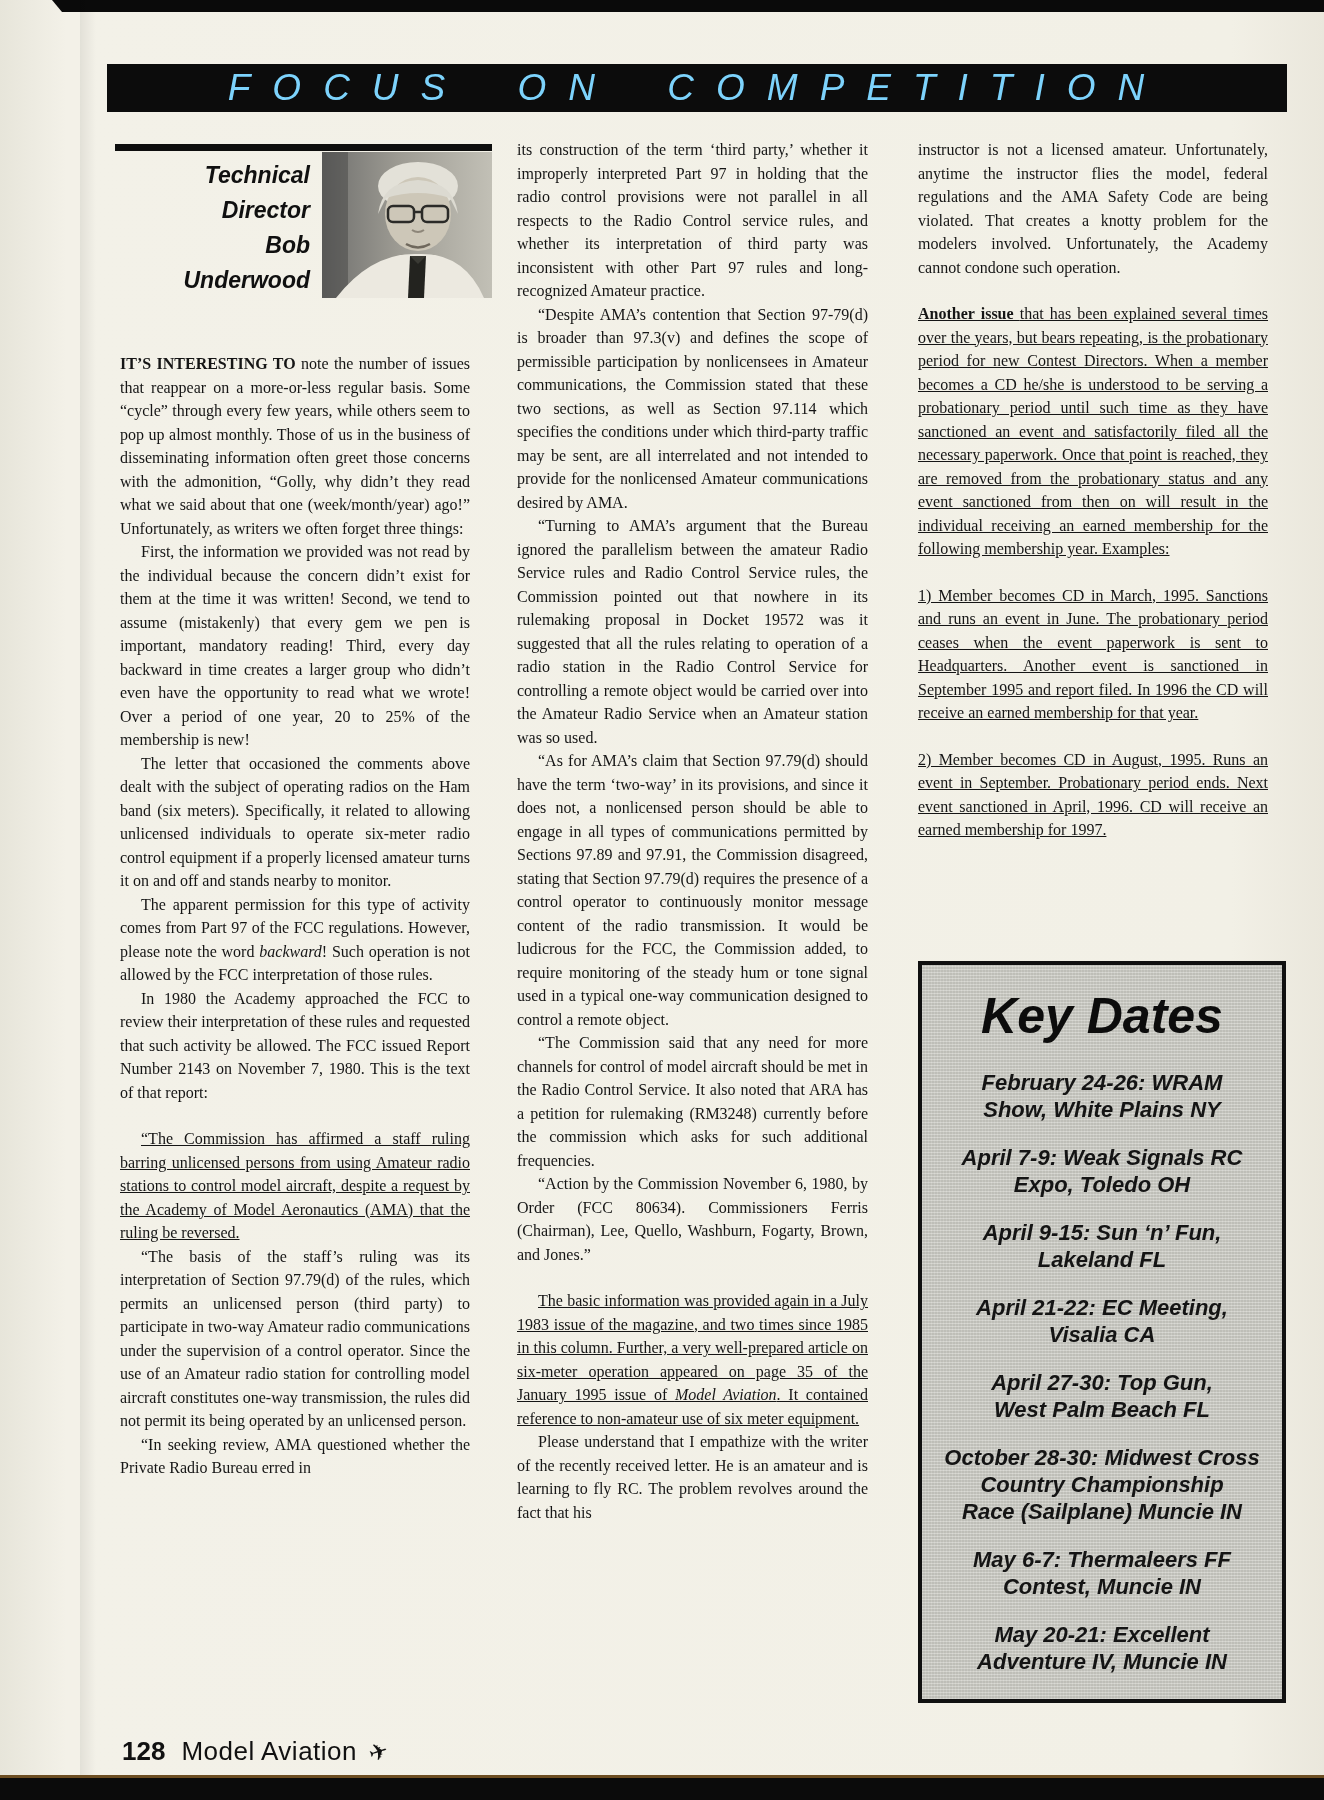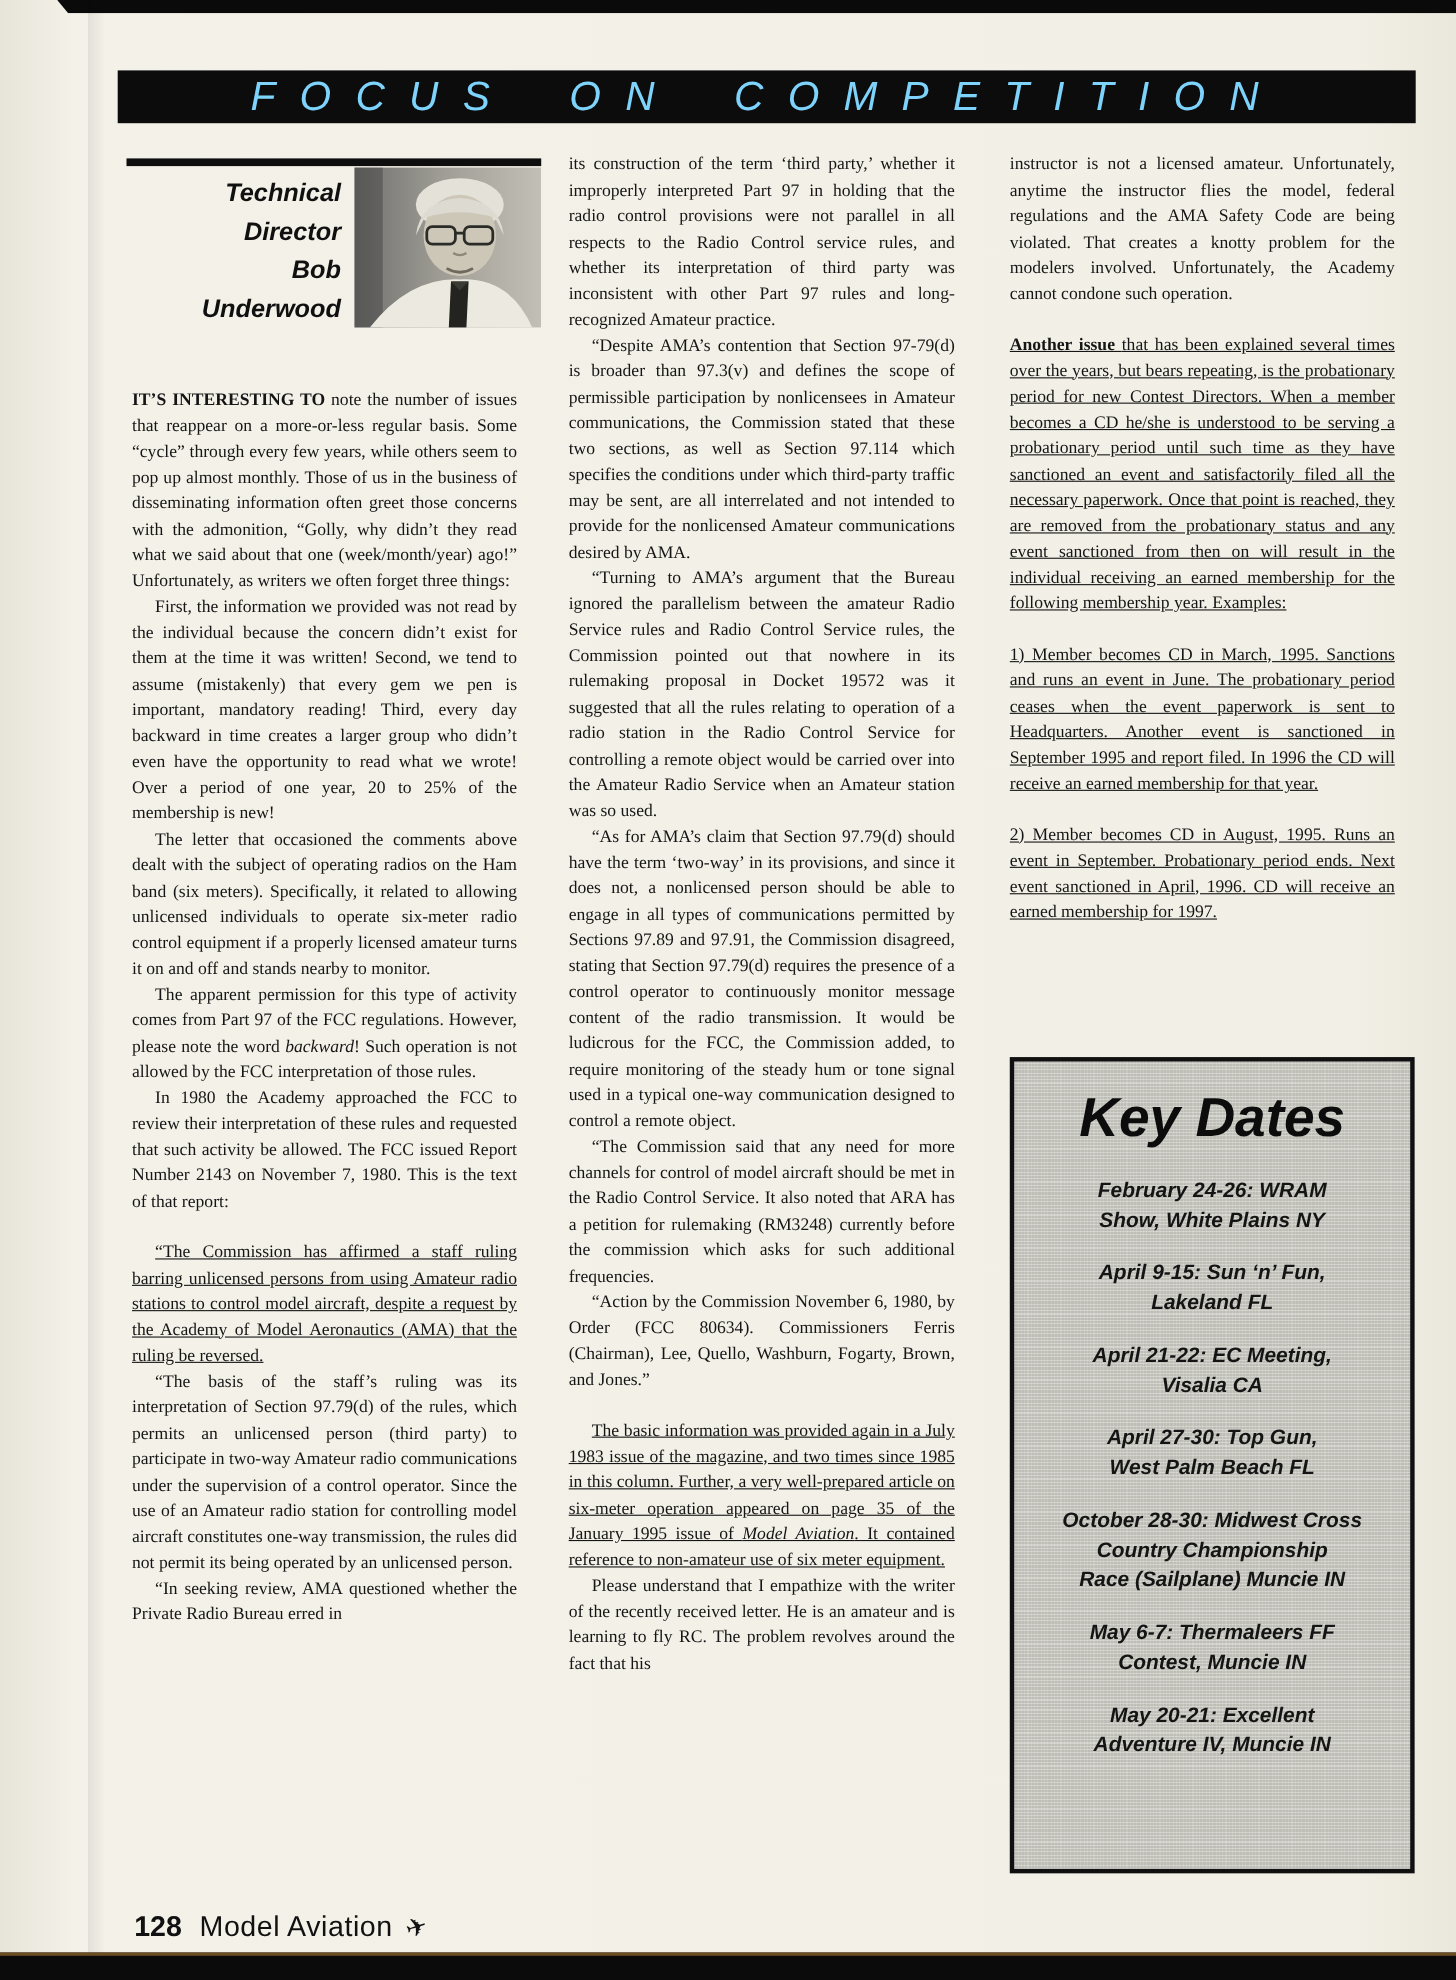--- a/index.html
+++ b/index.html
@@ -32,21 +32,21 @@
   .col-middle{left:517px;top:138px;width:351px;}
   .col-right{left:918px;top:138px;width:350px;}
   .key-dates{position:absolute;left:918px;top:961px;width:368px;height:742px;
     background:#c9c9c2;
     background-image:repeating-linear-gradient(0deg,rgba(255,255,255,.22) 0 1px,rgba(0,0,0,.035) 1px 3px),
                      repeating-linear-gradient(90deg,rgba(255,255,255,.10) 0 1px,rgba(0,0,0,.02) 1px 3px);
     border:4px solid #101010;box-sizing:border-box;}
   .kd-title{margin:22px 0 24px;text-align:center;font-family:"Liberation Sans",sans-serif;
     font-style:italic;font-weight:bold;font-size:50px;color:#0c0c0c;}
   .kd-item{margin-top:21px;text-align:center;font-family:"Liberation Sans",sans-serif;
-    font-style:italic;font-weight:bold;font-size:19px;line-height:27px;white-space:pre-line;color:#141414;}
+    font-style:italic;font-weight:bold;font-size:22px;line-height:27px;white-space:pre-line;color:#141414;}
   .kd-list .kd-item:first-child{margin-top:14px;}
   .footer{position:absolute;left:122px;top:1736px;font-family:"Liberation Sans",sans-serif;
     font-size:26px;color:#111;}
   .footer .pg{font-weight:bold;margin-right:16px;}
   .footer .mag{font-weight:normal;letter-spacing:.5px;}
   .footer .plane{display:inline-block;margin-left:12px;font-size:23px;transform:rotate(-18deg);}
 </style>
 </head>
 <body>
 
@@ -116,20 +116,22 @@
     <p class="gap"><b>Another issue </b>that has been explained several times over the years, but bears repeating, is the probationary period for new Contest Directors. When a member becomes a CD he/she is understood to be serving a probationary period until such time as they have sanctioned an event and satisfactorily filed all the necessary paperwork. Once that point is reached, they are removed from the probationary status and any event sanctioned from then on will result in the individual receiving an earned membership for the following membership year. Examples:</p>
     <p class="gap">1) Member becomes CD in March, 1995. Sanctions and runs an event in June. The probationary period ceases when the event paperwork is sent to Headquarters. Another event is sanctioned in September 1995 and report filed. In 1996 the CD will receive an earned membership for that year.</p>
     <p class="gap">2) Member becomes CD in August, 1995. Runs an event in September. Probationary period ends. Next event sanctioned in April, 1996. CD will receive an earned membership for 1997.</p>
   </div>
 
 <div class="key-dates">
   <div class="kd-title">Key Dates</div>
   <div class="kd-list">
       <div class="kd-item">February 24-26: WRAM
 Show, White Plains NY</div>
+      <div class="kd-item">April 7-9: Weak Signals RC
+Expo, Toledo OH</div>
       <div class="kd-item">April 9-15: Sun ‘n’ Fun,
 Lakeland FL</div>
       <div class="kd-item">April 21-22: EC Meeting,
 Visalia CA</div>
       <div class="kd-item">April 27-30: Top Gun,
 West Palm Beach FL</div>
       <div class="kd-item">October 28-30: Midwest Cross
 Country Championship
 Race (Sailplane) Muncie IN</div>
       <div class="kd-item">May 6-7: Thermaleers FF

